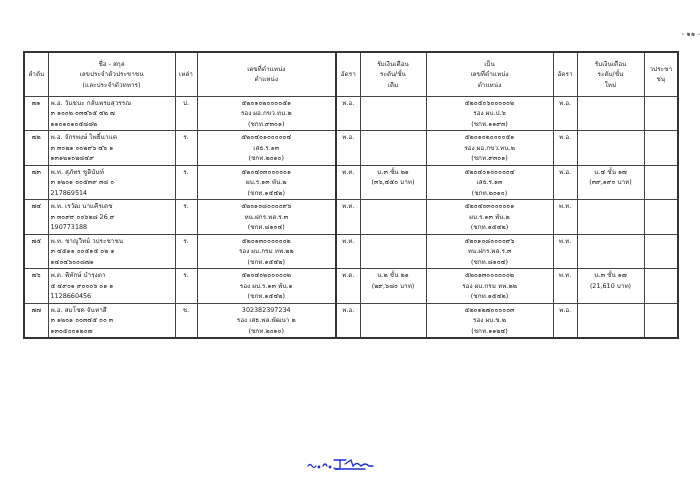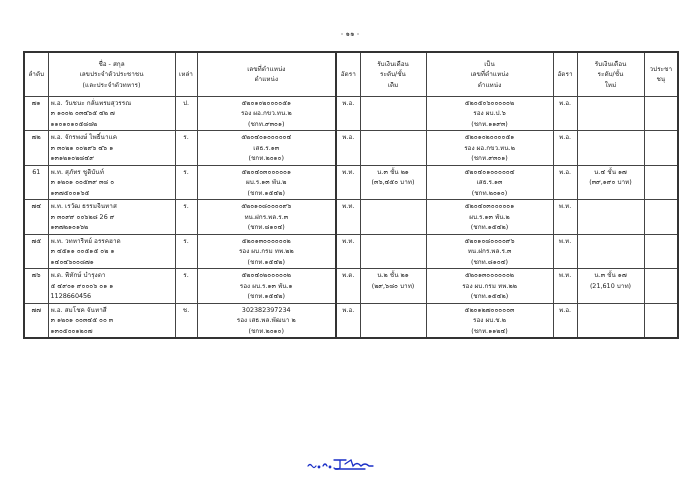--- a/index.html
+++ b/index.html
@@ -1,19 +1,19 @@
 <!DOCTYPE html>
 <html><head>
   <meta charset="utf-8">
   <style>
     * { box-sizing: border-box; margin: 0; padding: 0; }
     html, body { width: 700px; height: 495px; background: #ffffff; overflow: hidden; }
     body { position: relative; font-family: "DejaVu Sans", sans-serif; color: #222; }
     .page-num {
-      position: absolute; top: 28px; left: 0; width: 700px; text-align: center;
+      position: absolute; top: 28px; left: 0; width: 700px; text-align: right;
       font-size: 7px; color: #333;
     }
     .tbl {
       position: absolute; left: 23px; top: 51px; width: 328px;
       border-collapse: collapse; table-layout: fixed;
       border: 2px solid #333;
     }
     .tbl th, .tbl td {
       border: 1px solid #444; font-size: 6.4px; line-height: 10.5px;
       vertical-align: top; padding: 1px 2px; color: #222; font-weight: normal;
@@ -155,26 +155,26 @@
         <td class="c">
           <span class="line"></span>
           <span class="line"></span>
         </td>
         <td class="c">
           <span class="line"></span>
         </td>
       </tr>
       <tr>
         <td class="c">
-          <span class="line">61</span>
+          <span class="line">๗๓</span>
         </td>
         <td>
           <span class="line">พ.ท. สุภัทร   ชูติบันท์</span>
           <span class="line">๓ ๑๒๐๑ ๐๐๕๓๙ ๓๘ ๐</span>
-          <span class="line">๑๓๗๕๐๐๑๖๕</span>
+          <span class="line">217869514</span>
         </td>
         <td class="c">
           <span class="line">ร.</span>
         </td>
         <td class="c thick-r">
           <span class="line">๕๒๐๔๐๓๐๐๐๐๐๑</span>
           <span class="line">ผบ.ร.๑๓ พัน.๒</span>
           <span class="line">(ชกท.๑๕๔๒)</span>
         </td>
         <td class="c">
@@ -198,23 +198,23 @@
         </td>
         <td class="c">
           <span class="line"></span>
         </td>
       </tr>
       <tr>
         <td class="c">
           <span class="line">๗๔</span>
         </td>
         <td>
-          <span class="line">พ.ท. เรวัฒ   ธรรมจินทาส</span>
+          <span class="line">พ.ท. เรวัฒ   นาแคิรเดช</span>
           <span class="line">๓ ๓๐๙๙ ๐๐๖๒๘ 26 ๙</span>
-          <span class="line">๑๓๗๒๑๐๑๖๒</span>
+          <span class="line">190773188</span>
         </td>
         <td class="c">
           <span class="line">ร.</span>
         </td>
         <td class="c thick-r">
           <span class="line">๕๒๐๑๐๘๐๐๐๐๙๖</span>
           <span class="line">หน.ฝกร.พล.ร.๓</span>
           <span class="line">(ชกท.๘๑๐๔)</span>
         </td>
         <td class="c">
@@ -238,21 +238,21 @@
         </td>
         <td class="c">
           <span class="line"></span>
         </td>
       </tr>
       <tr>
         <td class="c">
           <span class="line">๗๕</span>
         </td>
         <td>
-          <span class="line">พ.ท. วทหาริทย์   อรรคฮาด</span>
+          <span class="line">พ.ท. ชาญวิทย์   วประชาชน</span>
           <span class="line">๓ ๔๕๑๑ ๐๐๕๑๕ ๐๒ ๑</span>
           <span class="line">๑๔๐๔๖๐๐๘๗๑</span>
         </td>
         <td class="c">
           <span class="line">ร.</span>
         </td>
         <td class="c thick-r">
           <span class="line">๕๒๐๑๓๐๐๐๐๐๐๒</span>
           <span class="line">รอง ผบ.กรม ทพ.๒๒</span>
           <span class="line">(ชกท.๑๕๔๒)</span>

